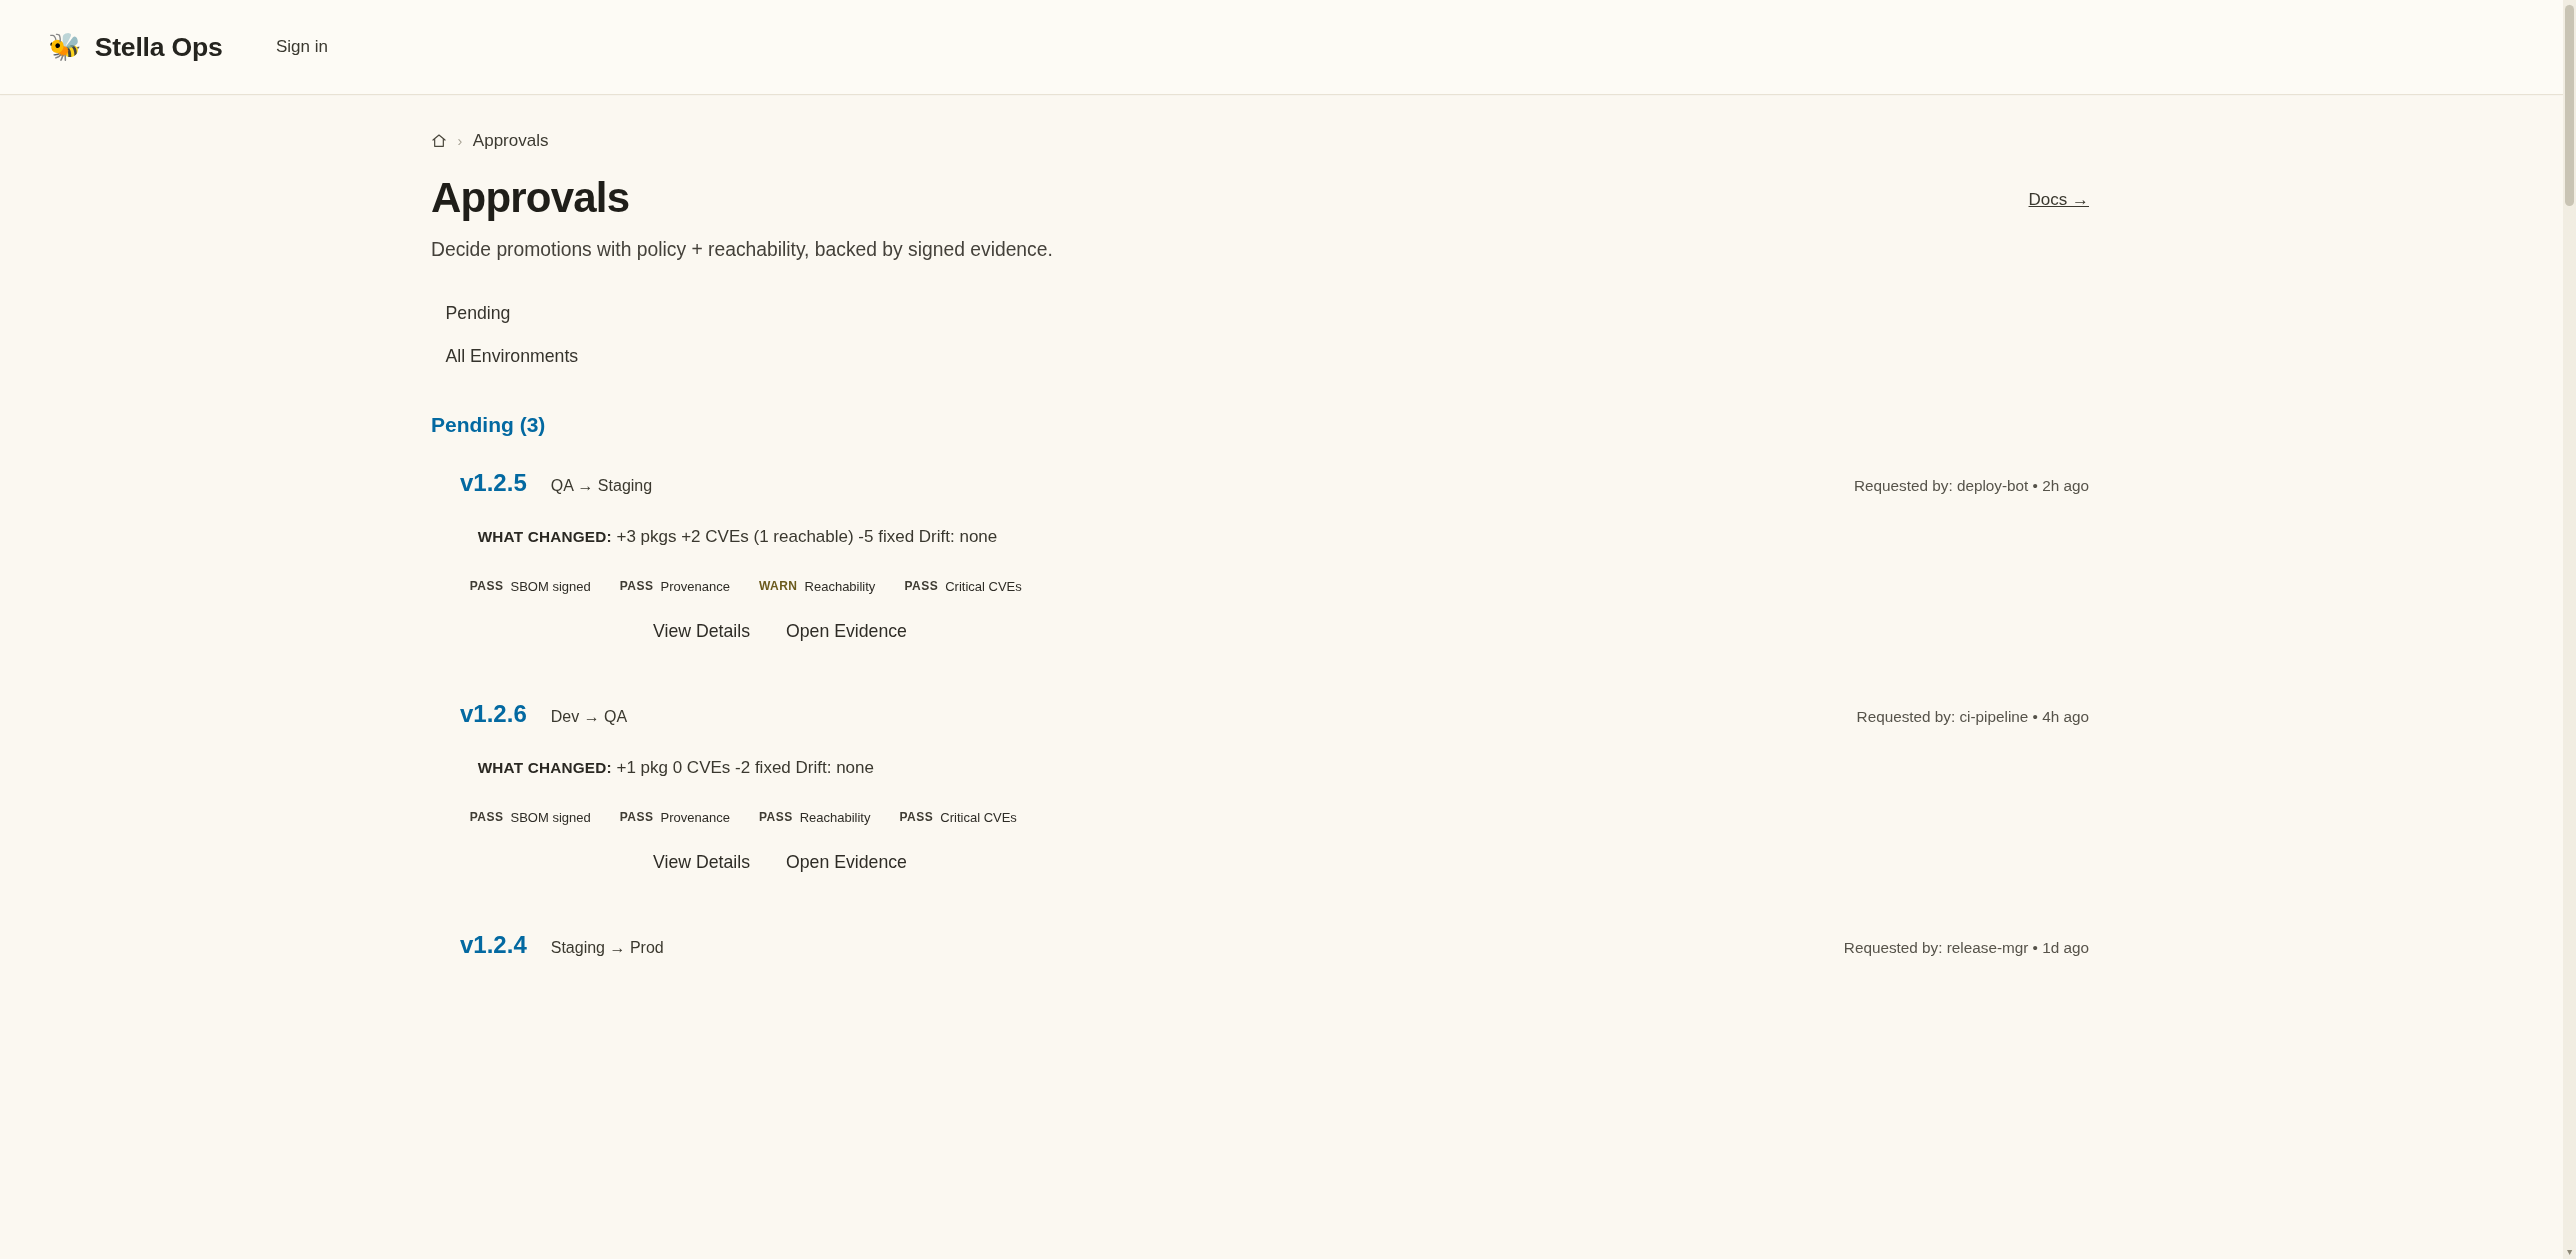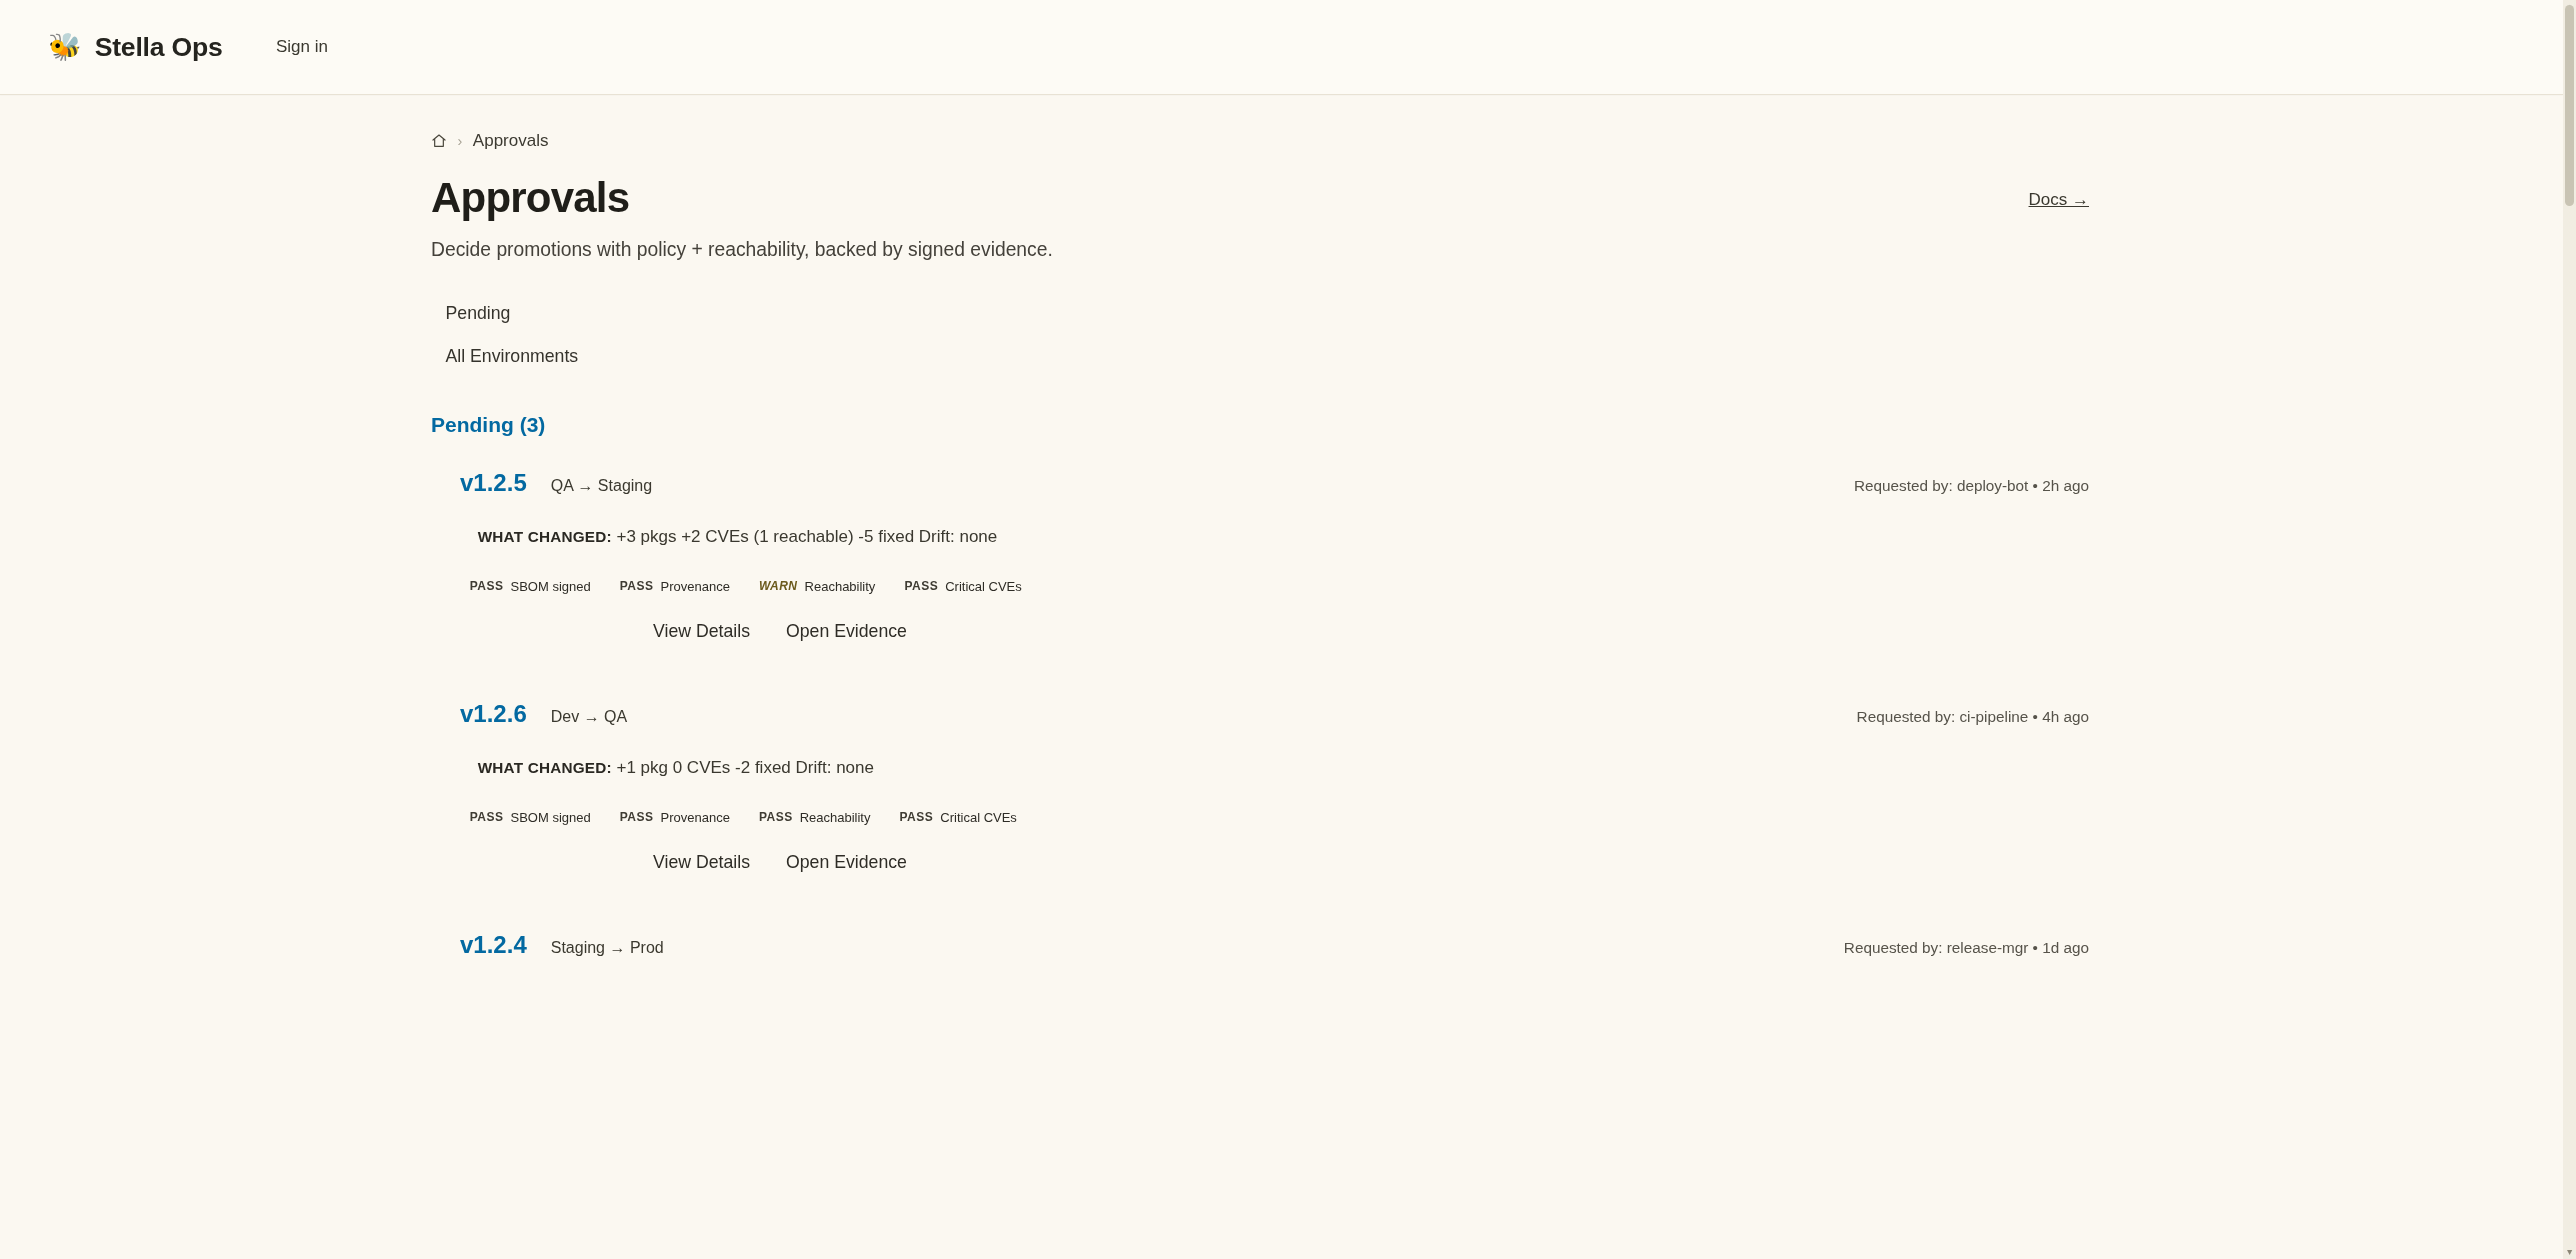--- a/index.html
+++ b/index.html
@@ -218,21 +218,21 @@
     align-items: flex-start;
     gap: 7px;
     margin-right: 29px;
   }
   .gate-badge {
     font-size: 12px;
     font-weight: bold;
     letter-spacing: 0.5px;
     color: #3f3c33;
   }
-  .gate-badge.warn { color: #6b5a1d; font-style: italic; }
+  .gate-badge.warn { color: #6b5a1d; }
   .gate-label {
     font-size: 13px;
     color: #2e2c26;
   }
   .actions {
     margin-top: 27px;
     padding-left: 193px;
     display: flex;
     align-items: center;
     gap: 36px;

